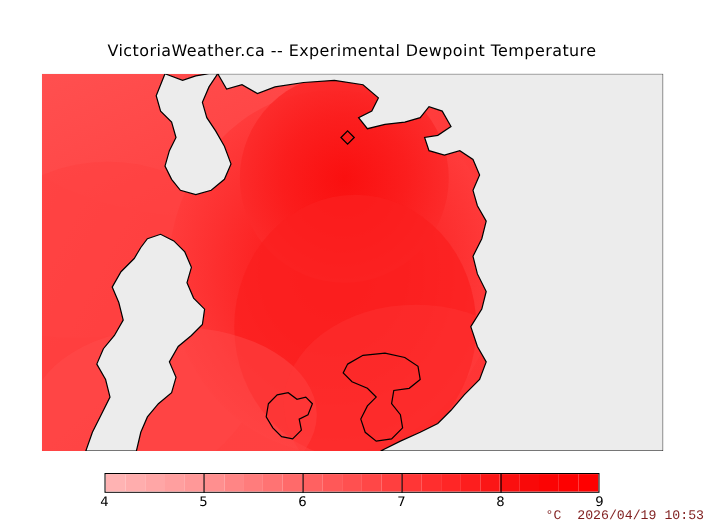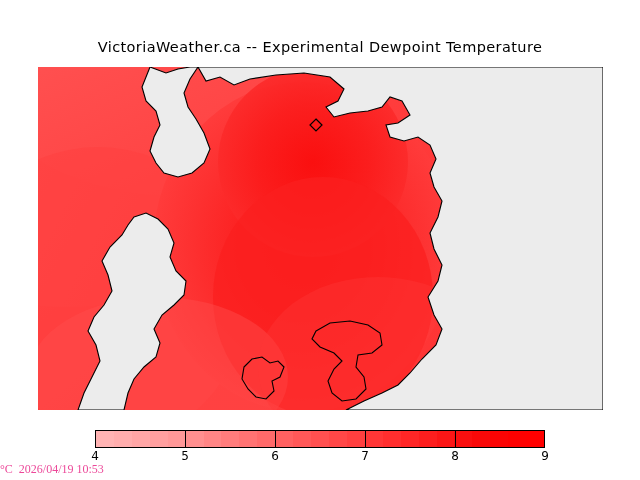--- a/index.html
+++ b/index.html
@@ -87,24 +87,24 @@
     font-size: 12px;
     color: #000000;
     transform: translateX(-50%);
     white-space: pre;
   }
   #cb-caption {
     position: absolute;
     left: 0;
     top: 462px;
     width: 640px;
-    text-align: left;
-    font-family: Liberation Serif, serif;
+    text-align: right;
+    font-family: Liberation Mono, monospace;
     font-size: 12px;
-    color: #ec4899;
+    color: #7f1d1d;
     white-space: pre;
   }
 </style>
 </head>
 <body>
 
 <div id="root">
 
   <div id="title">VictoriaWeather.ca -- Experimental Dewpoint Temperature</div>
 

